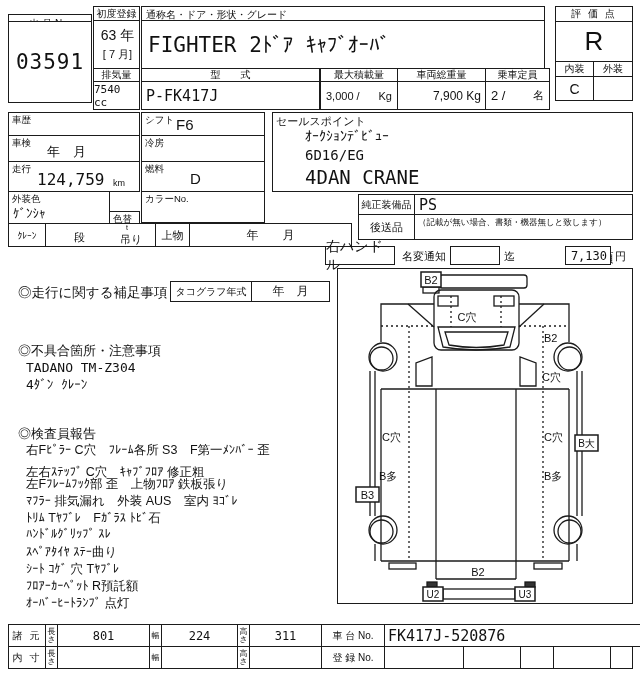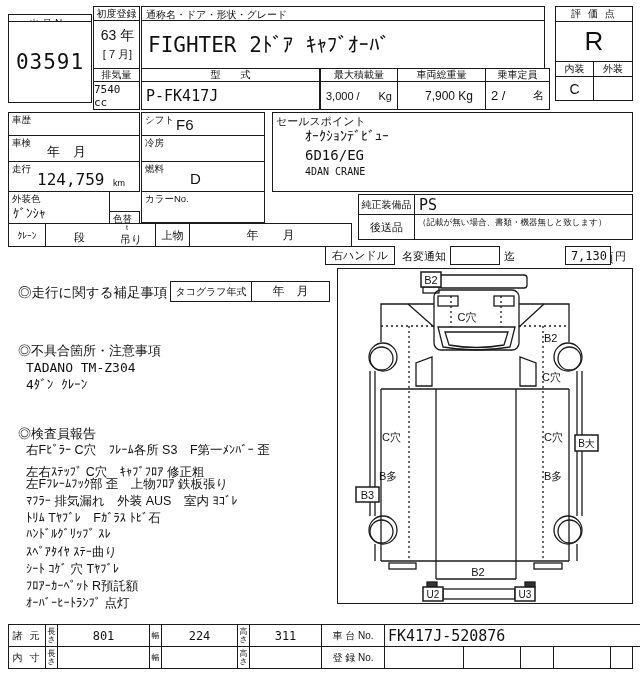--- a/index.html
+++ b/index.html
@@ -40,21 +40,21 @@
   <div class="bx c lbl" style="left:141px;top:68px;width:179px;height:14px;">型　　式</div>
   <div class="bx mono" style="left:141px;top:81px;width:179px;height:29px;display:flex;align-items:center;padding-left:4px;font-size:15px;">P-FK417J</div>
 
   <div class="bx c lbl" style="left:320px;top:68px;width:78px;height:14px;">最大積載量</div>
   <div class="bx between" style="left:320px;top:81px;width:78px;height:29px;font-size:11px;">
     <span>3,000 /</span>
     <span>Kg</span>
   </div>
 
   <div class="bx c lbl" style="left:397px;top:68px;width:89px;height:14px;">車両総重量</div>
-  <div class="bx" style="left:397px;top:81px;width:89px;height:29px;display:flex;align-items:center;justify-content:flex-end;padding-right:12px;font-size:12px;">7,900 Kg</div>
+  <div class="bx" style="left:397px;top:81px;width:89px;height:29px;display:flex;align-items:center;justify-content:flex-end;padding-right:4px;font-size:12px;">7,900 Kg</div>
 
   <div class="bx c lbl" style="left:485px;top:68px;width:65px;height:14px;">乗車定員</div>
   <div class="bx between" style="left:485px;top:81px;width:65px;height:29px;font-size:13px;">
     <span>2 /</span>
     <span style="font-size:11px;">名</span>
   </div>
 
   <div class="bx c lbl" style="left:555px;top:6px;width:78px;height:16px;letter-spacing:2px;">評 価 点</div>
   <div class="bx c" style="left:555px;top:21px;width:78px;height:41px;font-size:26px;">R</div>
   <div class="bx c lbl" style="left:555px;top:61px;width:39px;height:16px;">内装</div>
@@ -105,30 +105,30 @@
     <span class="nb" style="left:80px;top:0px;font-size:7px;">t</span>
     <span class="nb" style="left:74px;top:8px;font-size:11px;">吊り</span>
   </div>
   <div class="bx c" style="left:155px;top:223px;width:35px;height:24px;font-size:11px;">上物</div>
   <div class="bx c" style="left:189px;top:223px;width:163px;height:24px;font-size:12px;">年　　月</div>
 
   <div class="bx" style="left:272px;top:112px;width:361px;height:80px;">
     <span class="tl" style="font-size:11px;">セールスポイント</span>
     <div class="nb mono" style="left:32px;top:15px;font-size:14px;">ｵｰｸｼｮﾝﾃﾞﾋﾞｭｰ</div>
     <div class="nb mono" style="left:32px;top:34px;font-size:14px;">6D16/EG</div>
-    <div class="nb mono" style="left:32px;top:53px;font-size:10px;">4DAN CRANE</div>
+    <div class="nb mono" style="left:32px;top:53px;font-size:19px;">4DAN CRANE</div>
   </div>
 
   <div class="bx c" style="left:358px;top:194px;width:57px;height:21px;font-size:10px;">純正装備品</div>
   <div class="bx mono" style="left:414px;top:194px;width:219px;height:21px;display:flex;align-items:center;padding-left:4px;font-size:15px;">PS</div>
   <div class="bx c" style="left:358px;top:214px;width:57px;height:26px;font-size:11px;">後送品</div>
   <div class="bx" style="left:414px;top:214px;width:219px;height:26px;font-size:8.5px;padding:2px 3px;">（記載が無い場合、書類・機器無しと致します）</div>
 
 
-  <div class="bx c" style="left:325px;top:246px;width:70px;height:19px;font-size:11px;">右ハンドル</div>
+  <div class="bx c" style="left:325px;top:246px;width:70px;height:19px;font-size:14px;">右ハンドル</div>
   <span class="nb" style="left:402px;top:249px;font-size:11px;">名変通知</span>
   <div class="bx" style="left:450px;top:246px;width:50px;height:19px;"></div>
   <span class="nb" style="left:504px;top:249px;font-size:11px;">迄</span>
   <span class="nb" style="left:517px;top:249px;font-size:13px;margin-left:48px;">R預託額</span>
   <div class="bx mono" style="left:565px;top:246px;width:46px;height:19px;display:flex;align-items:center;justify-content:flex-end;padding-right:3px;font-size:12px;">7,130</div>
   <span class="nb" style="left:615px;top:249px;font-size:11px;">円</span>
 
   <div class="nb" style="left:18px;top:284px;font-size:13.5px;">◎走行に関する補足事項</div>
   <div class="bx c" style="left:170px;top:281px;width:82px;height:21px;font-size:10px;">タコグラフ年式</div>
   <div class="bx c" style="left:251px;top:281px;width:79px;height:21px;font-size:12px;">年　月</div>

